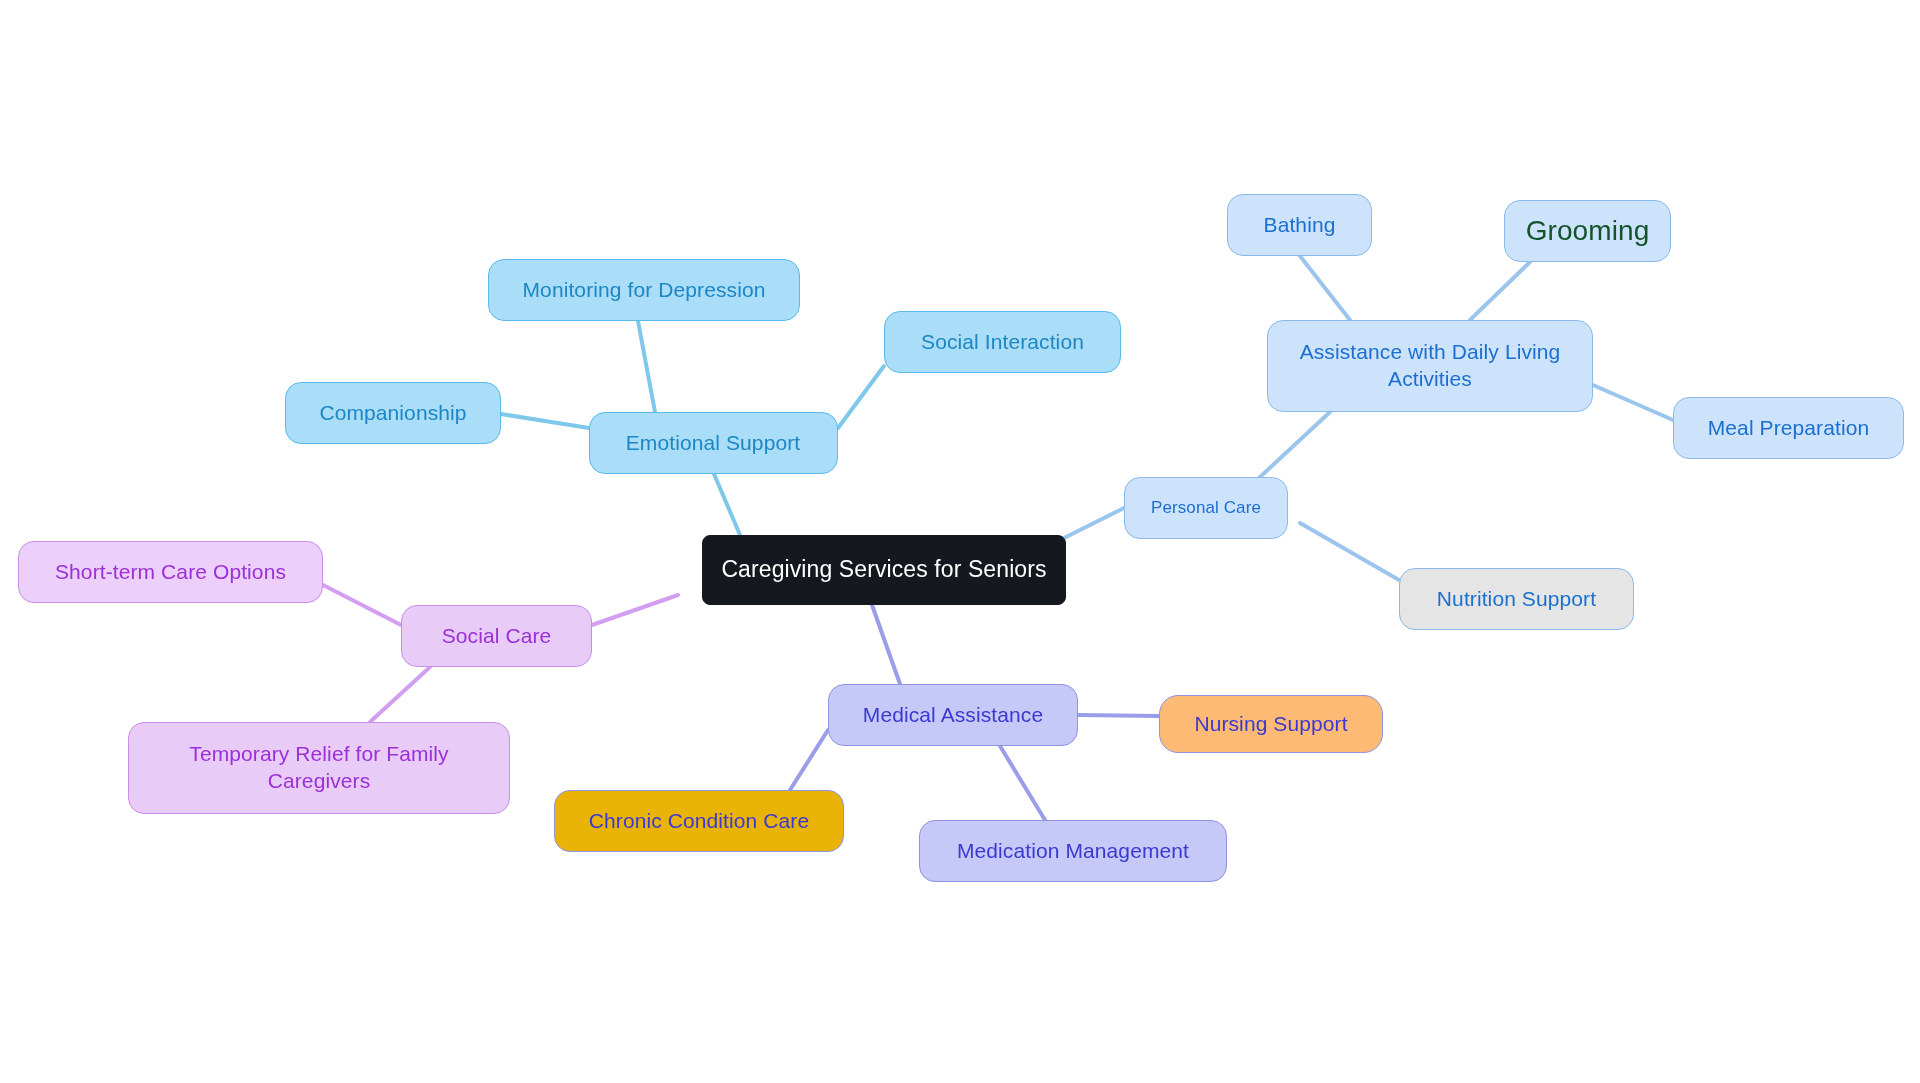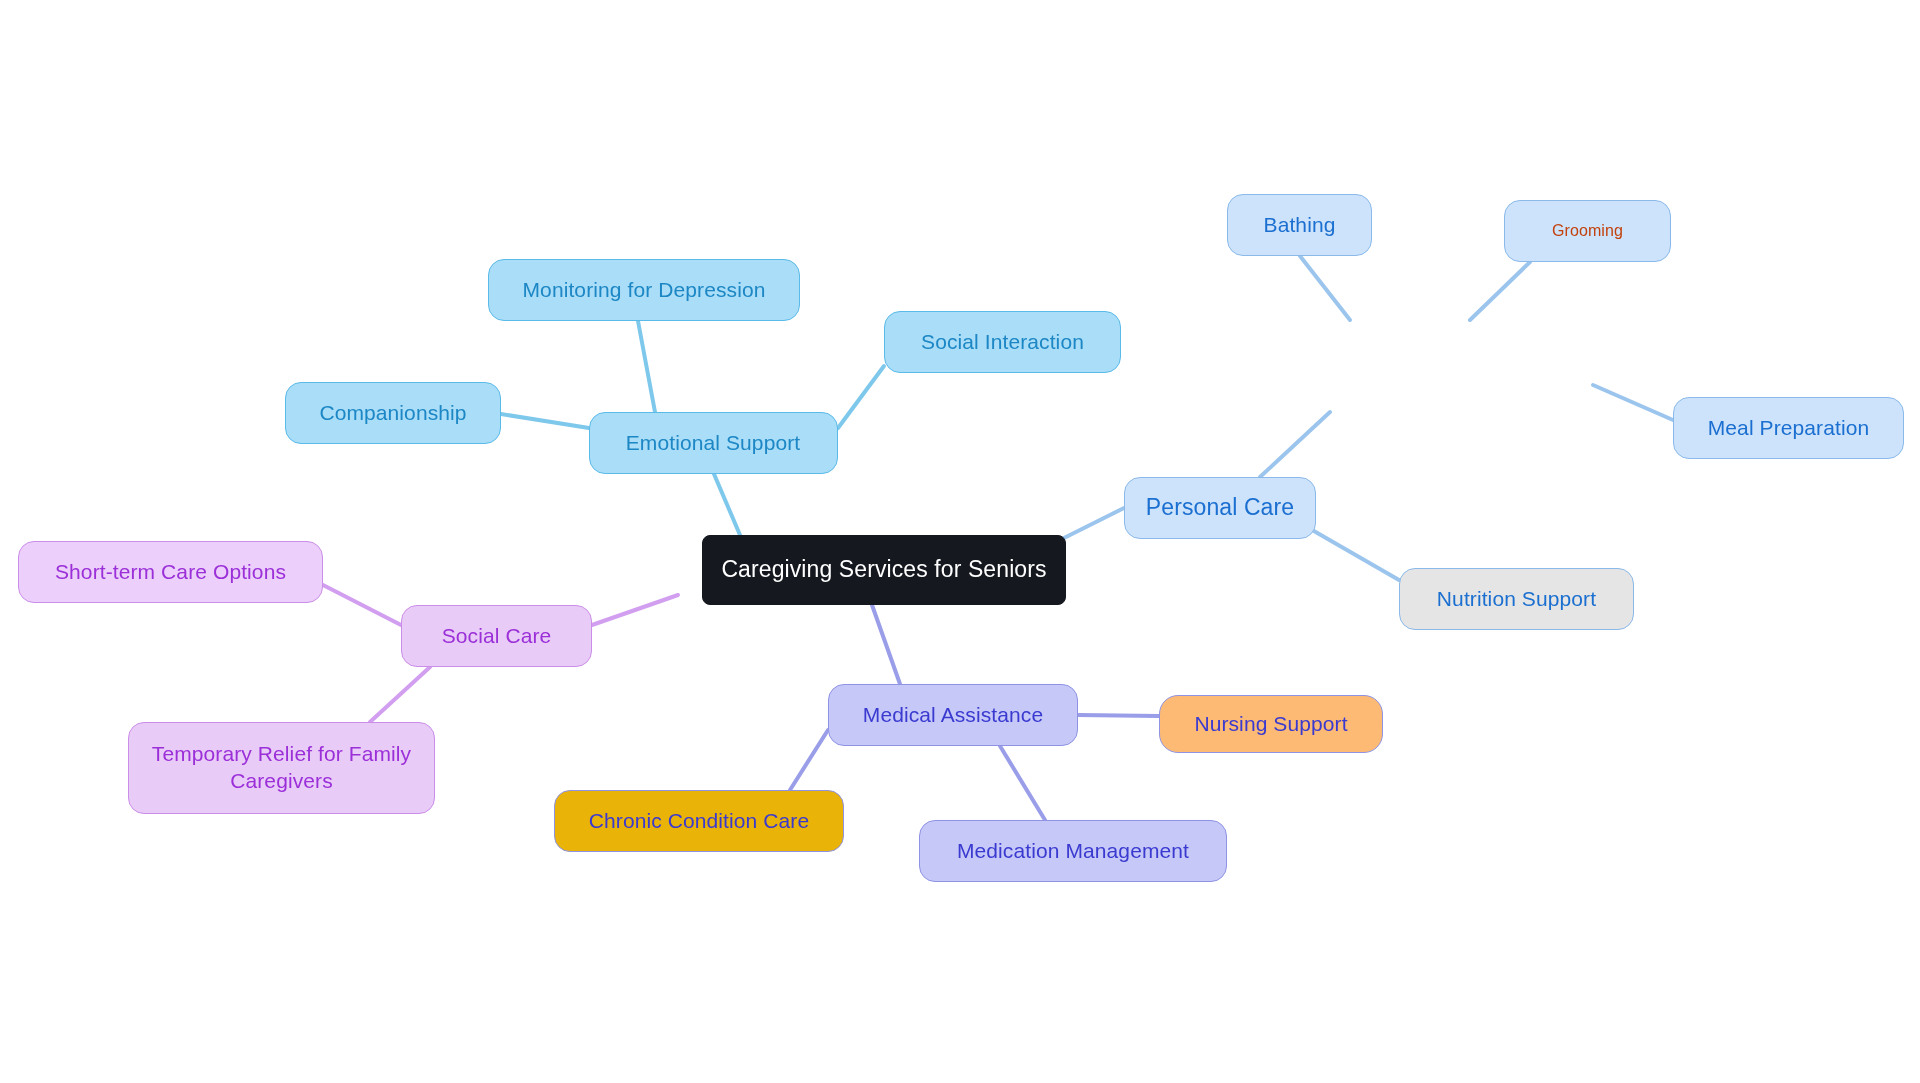--- a/index.html
+++ b/index.html
@@ -69,26 +69,28 @@
       <line x1="1000" y1="746" x2="1045" y2="820" stroke="#9a9de8" stroke-width="4" stroke-linecap="round"></line>
       <line x1="678" y1="595" x2="592" y2="625" stroke="#d29ef0" stroke-width="4" stroke-linecap="round"></line>
       <line x1="401" y1="625" x2="323" y2="585" stroke="#d29ef0" stroke-width="4" stroke-linecap="round"></line>
       <line x1="430" y1="667" x2="370" y2="722" stroke="#d29ef0" stroke-width="4" stroke-linecap="round"></line>
     </svg>
 <div class="node root" style="left: 702px; top: 535px; width: 364px; height: 70px; background: rgb(21, 24, 31); border-color: rgb(21, 24, 31); color: rgb(255, 255, 255); font-size: 23px;">Caregiving Services for Seniors</div>
     <div class="node" style="left: 589px; top: 412px; width: 249px; height: 62px; background: rgb(169, 221, 248); border-color: rgb(91, 187, 232); color: rgb(28, 135, 196); font-size: 21px; padding-left: 9px;">Emotional Support</div>
     <div class="node" style="left: 488px; top: 259px; width: 312px; height: 62px; background: rgb(169, 221, 248); border-color: rgb(91, 187, 232); color: rgb(28, 135, 196); font-size: 21px;">Monitoring for Depression</div>
     <div class="node" style="left: 285px; top: 382px; width: 216px; height: 62px; background: rgb(169, 221, 248); border-color: rgb(91, 187, 232); color: rgb(28, 135, 196); font-size: 21px;">Companionship</div>
     <div class="node" style="left: 884px; top: 311px; width: 237px; height: 62px; background: rgb(169, 221, 248); border-color: rgb(91, 187, 232); color: rgb(28, 135, 196); font-size: 21px;">Social Interaction</div>
-    <div class="node" style="left: 1124px; top: 477px; width: 192px; height: 62px; background: rgb(205, 227, 251); border-color: rgb(138, 185, 234); color: rgb(26, 111, 208); font-size: 23px;">Personal Care</div>
+    <div class="node" style="left: 1124px; top: 477px; width: 164px; height: 62px; background: rgb(205, 227, 251); border-color: rgb(138, 185, 234); color: rgb(26, 111, 208); font-size: 17px;">Personal Care</div>
+    <div class="node" style="left: 1267px; top: 320px; width: 326px; height: 92px; background: rgb(205, 227, 251); border-color: rgb(138, 185, 234); color: rgb(26, 111, 208); font-size: 21px;">Assistance with Daily Living
+Activities</div>
     <div class="node" style="left: 1227px; top: 194px; width: 145px; height: 62px; background: rgb(205, 227, 251); border-color: rgb(138, 185, 234); color: rgb(26, 111, 208); font-size: 21px;">Bathing</div>
-    <div class="node" style="left: 1504px; top: 200px; width: 167px; height: 62px; background: rgb(205, 227, 251); border-color: rgb(138, 185, 234); color: #c2410c; font-size: 16px;">Grooming</div>
+    <div class="node" style="left: 1504px; top: 200px; width: 167px; height: 62px; background: rgb(205, 227, 251); border-color: rgb(138, 185, 234); color: #14532d; font-size: 28px;">Grooming</div>
     <div class="node" style="left: 1673px; top: 397px; width: 231px; height: 62px; background: rgb(205, 227, 251); border-color: rgb(138, 185, 234); color: rgb(26, 111, 208); font-size: 21px;">Meal Preparation</div>
     <div class="node" style="left: 1399px; top: 568px; width: 235px; height: 62px; background: #e5e5e5; border-color: rgb(138, 185, 234); color: rgb(26, 111, 208); font-size: 21px;">Nutrition Support</div>
     <div class="node" style="left: 828px; top: 684px; width: 250px; height: 62px; background: rgb(198, 201, 248); border-color: rgb(143, 147, 228); color: rgb(58, 58, 208); font-size: 21px;">Medical Assistance</div>
     <div class="node" style="left: 1159px; top: 695px; width: 224px; height: 58px; background: #fdba74; border-color: rgb(143, 147, 228); color: rgb(58, 58, 208); font-size: 21px; border-radius: 19px;">Nursing Support</div>
     <div class="node" style="left: 554px; top: 790px; width: 290px; height: 62px; background: #eab308; border-color: rgb(143, 147, 228); color: rgb(58, 58, 208); font-size: 21px;">Chronic Condition Care</div>
     <div class="node" style="left: 919px; top: 820px; width: 308px; height: 62px; background: rgb(198, 201, 248); border-color: rgb(143, 147, 228); color: rgb(58, 58, 208); font-size: 21px;">Medication Management</div>
     <div class="node" style="left: 401px; top: 605px; width: 191px; height: 62px; background: rgb(233, 203, 248); border-color: rgb(203, 142, 232); color: rgb(155, 47, 216); font-size: 21px;">Social Care</div>
     <div class="node" style="left: 18px; top: 532px; width: 305px; height: 62px; background: rgb(236, 207, 250); border-color: rgb(203, 142, 232); color: rgb(155, 47, 216); font-size: 21px; margin-top: 9px;">Short-term Care Options</div>
-    <div class="node" style="left: 128px; top: 722px; width: 307px; height: 92px; background: rgb(233, 203, 248); border-color: rgb(203, 142, 232); color: rgb(155, 47, 216); font-size: 21px;">Temporary Relief for Family
+    <div class="node" style="left: 128px; top: 722px; width: 382px; height: 92px; background: rgb(233, 203, 248); border-color: rgb(203, 142, 232); color: rgb(155, 47, 216); font-size: 21px;">Temporary Relief for Family
 Caregivers</div>
   </div>
 
 </body></html>

